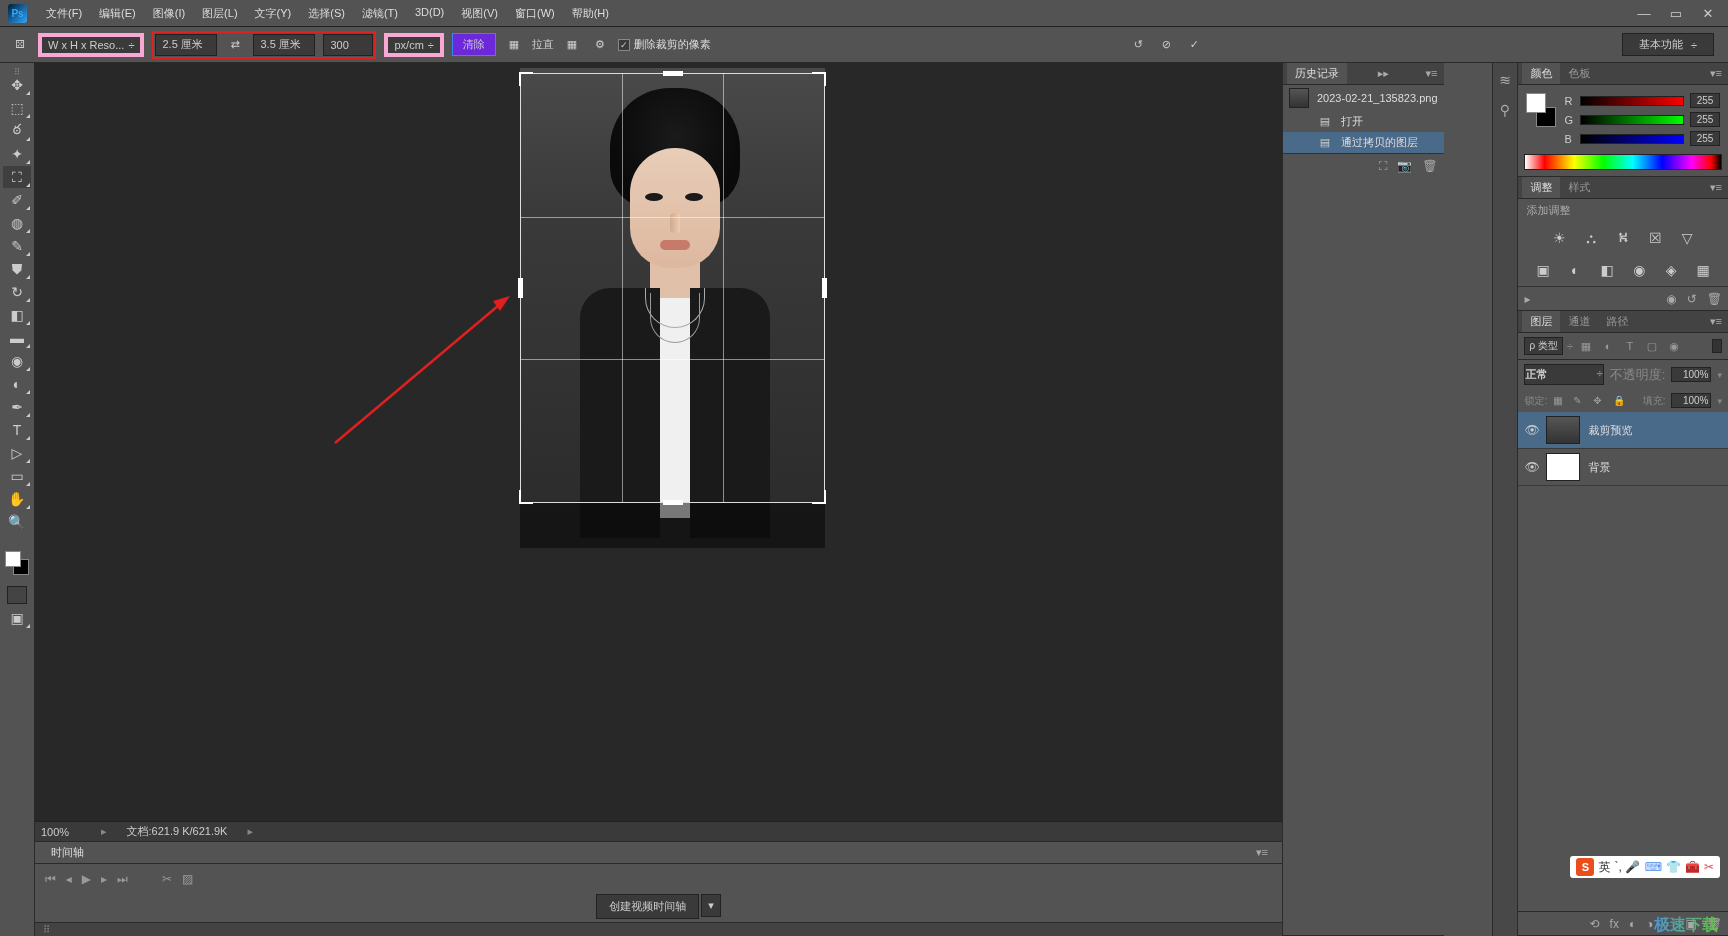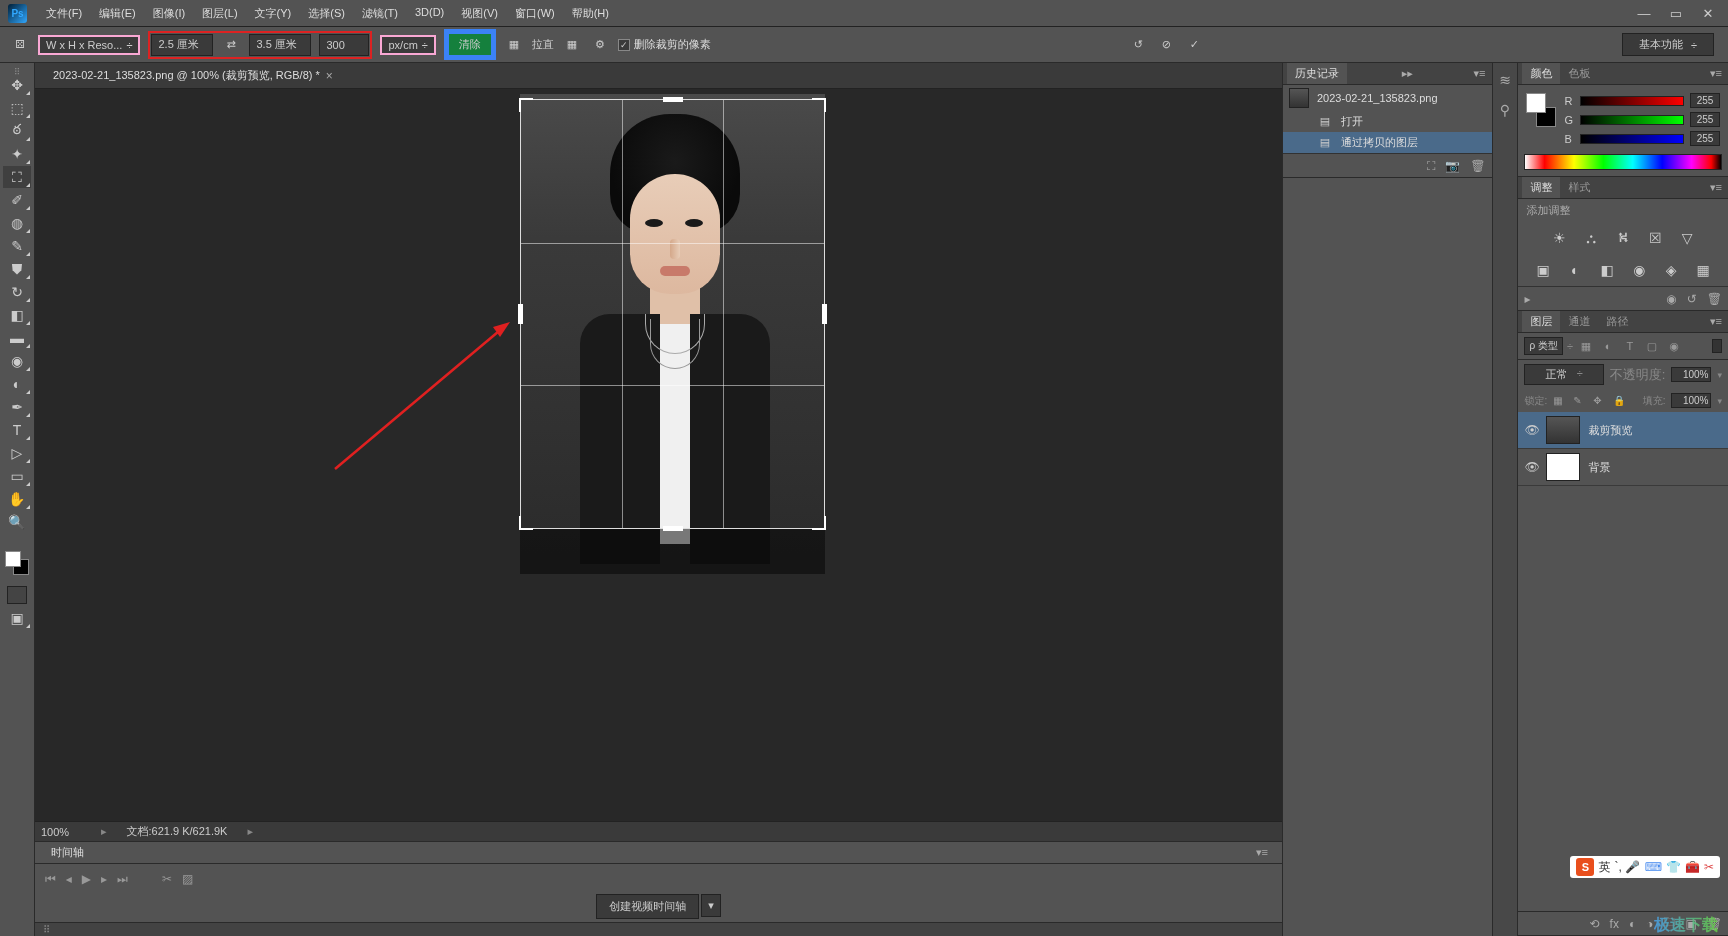--- a/index.html
+++ b/index.html
@@ -10,24 +10,24 @@
 .titlebar { height: 27px; background: #535353; display: flex; align-items: center; padding: 0 8px; border-bottom: 1px solid #222; }
 .ps-logo { width: 19px; height: 19px; background: linear-gradient(135deg, #001e36, #31a8ff); border-radius: 3px; display: flex; align-items: center; justify-content: center; color: #31a8ff; font-weight: bold; font-size: 10px; margin-right: 12px; }
 .menu-items { display: flex; gap: 3px; }
 .menu-item { padding: 3px 7px; cursor: pointer; color: #ddd; }
 .window-controls { margin-left: auto; display: flex; gap: 8px; align-items: center; }
 .win-btn { width: 24px; height: 18px; display: flex; align-items: center; justify-content: center; cursor: pointer; font-size: 13px; color: #ccc; }
 
 
 .options-bar { height: 36px; background: #535353; display: flex; align-items: center; padding: 0 10px; gap: 8px; border-bottom: 1px solid #2a2a2a; }
 .opt-icon { width: 20px; height: 20px; display: flex; align-items: center; justify-content: center; color: #ccc; cursor: pointer; }
-.opt-dropdown { background: #3a3a3a; border: 2px solid #f9a8d4; padding: 2px 6px; color: #ccc; font-size: 11px; display: flex; align-items: center; gap: 4px; cursor: pointer; }
+.opt-dropdown { background: #3a3a3a; border: 4px solid #f9a8d4; padding: 2px 6px; color: #ccc; font-size: 11px; display: flex; align-items: center; gap: 4px; cursor: pointer; }
 .opt-input { background: #3a3a3a; border: 1px solid #222; padding: 2px 6px; color: #ccc; font-size: 11px; width: 62px; height: 22px; }
 .redbox { border: 2px solid #d22; padding: 1px; display: flex; gap: 8px; align-items: center; }
-.opt-btn { background: #15803d; border: 5px solid #3b82f6; padding: 3px 10px; color: #ccc; font-size: 11px; cursor: pointer; }
+.opt-btn { background: #6d28d9; border: 1px solid #3b82f6; padding: 3px 10px; color: #ccc; font-size: 11px; cursor: pointer; }
 .checkbox-wrap { display: flex; align-items: center; gap: 4px; color: #ddd; font-size: 11px; }
 .checkbox { width: 12px; height: 12px; border: 1px solid #888; background: #3a3a3a; display: flex; align-items: center; justify-content: center; font-size: 9px; color: #ccc; }
 .spacer { flex: 1; }
 .workspace-dd { background: #3a3a3a; border: 1px solid #222; padding: 3px 16px; color: #ccc; font-size: 11px; cursor: pointer; display: flex; align-items: center; gap: 8px; margin-right: 4px; }
 
 
 .main { flex: 1; display: flex; overflow: hidden; }
 
 
 .toolbar { width: 35px; background: #535353; display: flex; flex-direction: column; padding: 4px 0; gap: 1px; border-right: 1px solid #2a2a2a; }
@@ -90,21 +90,21 @@
 .timeline-panel { height: 95px; background: #535353; border-top: 1px solid #2a2a2a; display: flex; flex-direction: column; }
 .timeline-header { height: 22px; display: flex; align-items: center; padding: 0 8px; border-bottom: 1px solid #2a2a2a; }
 .timeline-tab { padding: 8px 8px; color: #ddd; font-size: 11px; }
 .timeline-controls { height: 30px; display: flex; align-items: center; padding: 0 10px; gap: 10px; }
 .tl-btn { color: #999; font-size: 12px; cursor: pointer; }
 .timeline-body { flex: 1; display: flex; align-items: flex-start; justify-content: center; }
 .create-timeline-btn { background: #3a3a3a; border: 1px solid #222; padding: 4px 12px; color: #ccc; font-size: 11px; cursor: pointer; display: flex; align-items: center; gap: 6px; }
 
 
 .right-panels { width: 446px; background: #535353; display: flex; border-left: 1px solid #2a2a2a; }
-.mid-panel-col { width: 210px; display: flex; flex-direction: column; border-right: 1px solid #2a2a2a; }
+.mid-panel-col { width: 210px; display: flex; border-right: 1px solid #2a2a2a; }
 .right-panel-col { width: 210px; display: flex; flex-direction: column; }
 .panel-strip { width: 26px; background: #484848; display: flex; flex-direction: column; align-items: center; padding-top: 8px; gap: 12px; border-right: 1px solid #2a2a2a; }
 .strip-icon { width: 18px; height: 18px; color: #aaa; cursor: pointer; display: flex; align-items: center; justify-content: center; font-size: 14px; }
 
 .panel { background: #535353; border-bottom: 1px solid #2a2a2a; }
 .panel-tabs { height: 22px; display: flex; align-items: center; background: #434343; border-bottom: 1px solid #2a2a2a; padding-left: 4px; }
 .panel-tab { padding: 3px 8px; color: #999; font-size: 11px; cursor: pointer; }
 .panel-tab.active { color: #ddd; background: #535353; }
 .panel-menu { margin-left: auto; padding: 0 6px; color: #aaa; cursor: pointer; font-size: 11px; }
 
@@ -134,21 +134,21 @@
 
 .adj-label { font-size: 11px; color: #aaa; padding: 4px 8px; }
 .adj-row { display: flex; justify-content: center; gap: 12px; padding: 6px 0; }
 .adj-icon { width: 20px; height: 20px; color: #ccc; cursor: pointer; display: flex; align-items: center; justify-content: center; font-size: 14px; }
 
 
 .layers-controls { display: flex; align-items: center; padding: 4px 6px; gap: 4px; border-bottom: 1px solid #2a2a2a; }
 .layer-filter { background: #3a3a3a; border: 1px solid #222; padding: 1px 4px; color: #ccc; font-size: 10px; }
 .layer-ficon { width: 18px; height: 16px; color: #999; cursor: pointer; display: flex; align-items: center; justify-content: center; font-size: 11px; }
 .layer-mode-row { display: flex; align-items: center; padding: 4px 6px; gap: 6px; }
-.layer-mode { flex: 1; background: #3a3a3a; border: 1px solid #222; padding: 2px 20px; color: #ccc; font-size: 11px; }
+.layer-mode { flex: 1; background: #3a3a3a; border: 1px solid #222; padding: 2px 0; color: #ccc; font-size: 11px; font-weight: bold; }
 .layer-opacity-label { font-size: 13px; color: #888; }
 .layer-opacity { width: 40px; background: #3a3a3a; border: 1px solid #222; padding: 1px 2px; color: #ccc; font-size: 10px; text-align: right; }
 .layer-lock-row { display: flex; align-items: center; padding: 4px 6px; gap: 6px; font-size: 10px; color: #888; }
 .lock-icon { width: 14px; color: #999; cursor: pointer; }
 .layer-list { }
 .layer-item { display: flex; align-items: center; padding: 4px 6px; gap: 8px; cursor: pointer; border-bottom: 1px solid #3a3a3a; }
 .layer-item.selected { background: #4a6a8a; }
 .layer-vis { width: 14px; color: #ccc; font-size: 12px; }
 .layer-thumb { width: 34px; height: 28px; background: #888; border: 1px solid #222; }
 .layer-name { font-size: 11px; color: #ddd; }
@@ -249,26 +249,20 @@
       <div style="height:8px"></div>
       <div class="fg-bg">
         <div class="fg-sw"></div>
         <div class="bg-sw"></div>
       </div>
       <div class="qm-btn" style="background:#444;border:1px solid #222"></div>
       <div class="tool-btn">▣<div class="tool-corner"></div></div>
     </div>
 
     <div class="canvas-area">
-      <div class="doc-tabs">
-        <div class="doc-tab">
-          <span>2023-02-21_135823.png @ 100% (裁剪预览, RGB/8) *</span>
-          <span class="doc-tab-close">×</span>
-        </div>
-      </div>
       <div class="canvas-viewport">
         <div class="photo-container">
           <div class="photo-bg">
             <div class="person">
               <div class="neck"></div>
               <div class="shirt-white"></div>
               <div class="jacket-l"></div>
               <div class="jacket-r"></div>
               <div class="necklace"></div>
               <div class="necklace2"></div>

